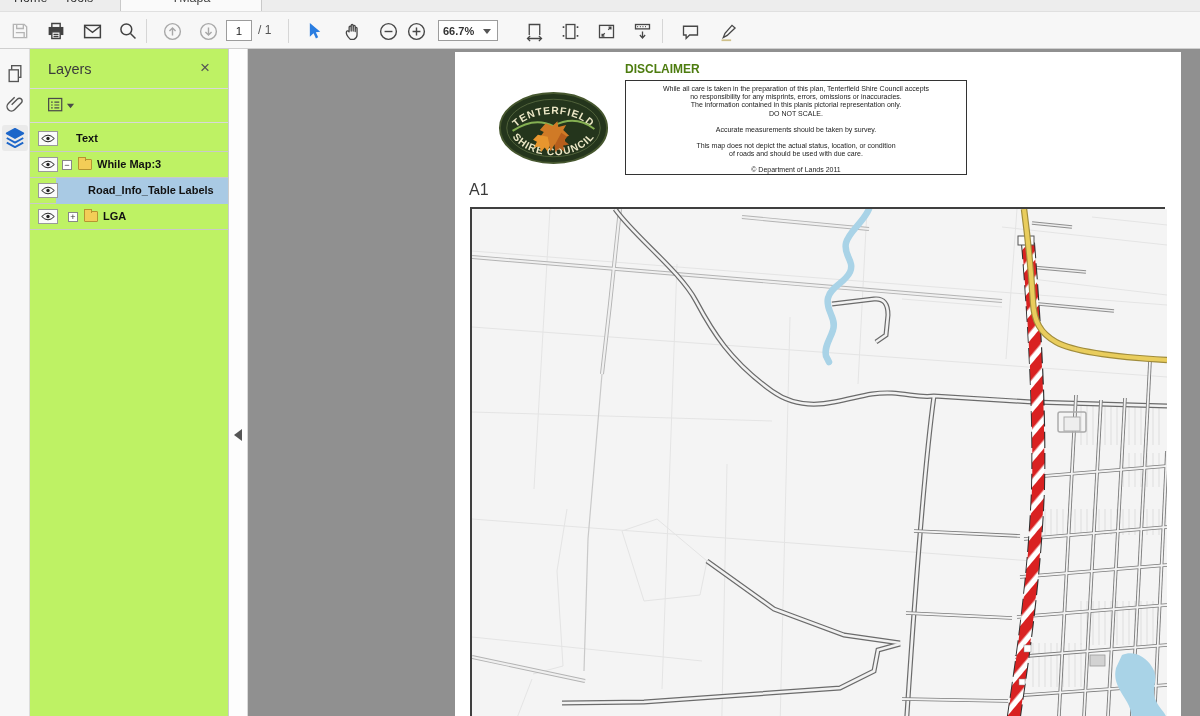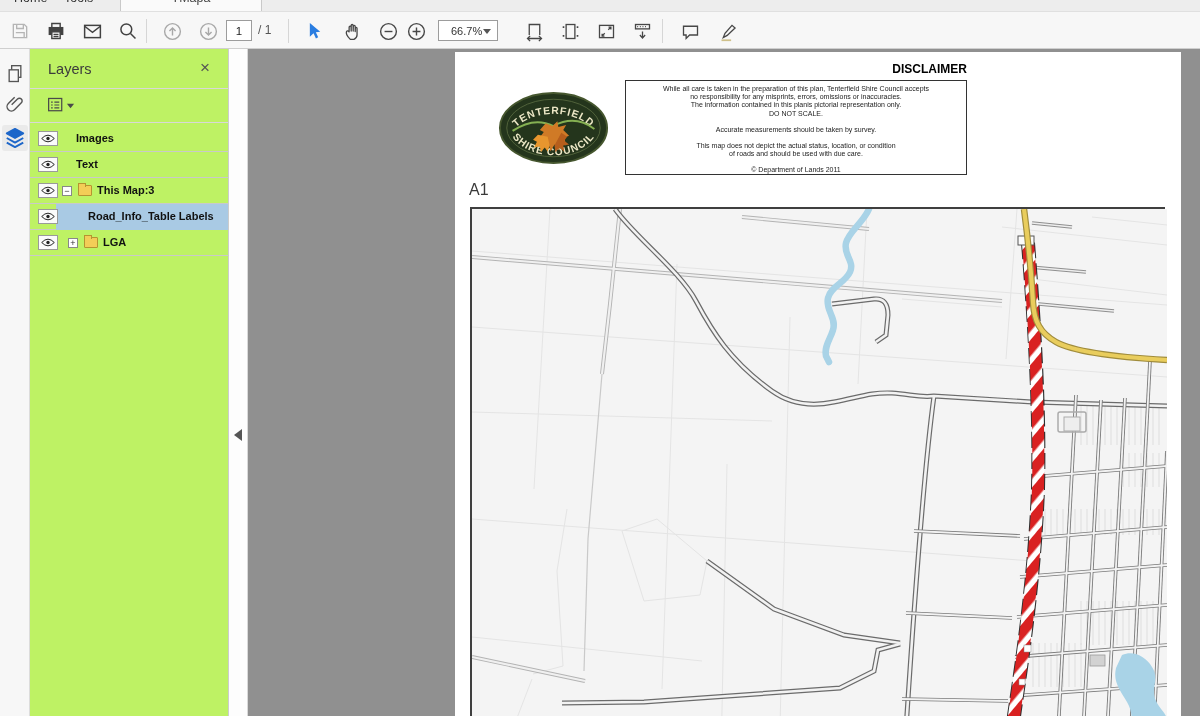--- a/index.html
+++ b/index.html
@@ -21,21 +21,21 @@
     background:#f7f7f7; border-bottom:1px solid #cfcfcf; }
   .tbtn { position:absolute; top:5px; width:28px; height:28px; display:flex;
     align-items:center; justify-content:center; border-radius:3px; }
   .vsep { position:absolute; top:7px; width:1px; height:24px; background:#d6d6d6; }
   .pagebox { position:absolute; left:226px; top:8px; width:26px; height:21px;
     border:1px solid #9c9c9c; background:#fff; font-size:11.5px; color:#222;
     display:flex; align-items:center; justify-content:center; }
   .pagecount { position:absolute; left:258px; top:11px; font-size:12px; color:#555; }
   .zoombox { position:absolute; left:438px; top:8px; width:60px; height:21px;
     border:1px solid #9c9c9c; background:#fff; font-size:11px; color:#333;
-    display:flex; align-items:center; padding-left:12px; }
+    display:flex; align-items:center; padding-left:4px;font-weight:bold; }
   .zoombox .caret { position:absolute; right:6px; top:8px; width:0; height:0;
     border-left:4px solid transparent; border-right:4px solid transparent;
     border-top:5px solid #555; }
 
   
   .rail { position:absolute; left:0; top:49px; width:30px; height:667px;
     background:#f7f7f7; border-right:1px solid #dcdcdc; }
   .rbtn { position:absolute; left:2px; width:26px; height:26px; display:flex;
     align-items:center; justify-content:center; border-radius:3px; }
   .rbtn.active { background:#eaeaea; }
@@ -75,22 +75,22 @@
     border-right:8px solid #555; }
 
   
   .docarea { position:absolute; left:248px; top:49px; width:952px; height:667px;
     background:#909090; overflow:hidden; }
   .page { position:absolute; left:207px; top:3px; width:726px; height:1000px;
     background:#ffffff; }
   .sheet-label { position:absolute; left:14px; top:129px; font-size:16px; color:#3a3a3a; }
   .logo-wrap { position:absolute; left:42px; top:38px; width:113px; height:76px; }
 
-  .disc-title { position:absolute; left:170px; top:10px; width:342px; text-align:right;
-    font-size:12px; font-weight:bold; color:#000000; }
+  .disc-title { position:absolute; left:170px; top:10px; width:342px; text-align:left;
+    font-size:12px; font-weight:bold; color:#4d7c0f; }
   .disc-box { position:absolute; left:170px; top:28px; width:342px; height:95px;
     border:1px solid #333; text-align:center; color:#222; font-size:7px; line-height:8.2px;
     padding-top:4px; }
   .disc-box p { margin-bottom:8px; }
 
   .mapframe { position:absolute; left:15px; top:155px; width:695px; height:600px;
     border:2px solid #3f3f3f; }
   .mapframe svg { display:block; }
 
   .icon { display:block; }
@@ -250,50 +250,41 @@
       </svg>
     <svg width="9" height="9" viewBox="0 0 10 10">
         <path d="M1,3 L5,8 L9,3 Z" fill="#4a4a4a"></path>
       </svg>
   </div>
   <div class="panel-hr" style="top:73px"></div>
 
   <div class="layer-list">
 
 
-    <div class="layer-row">
-      <div class="eye-btn">
-        <svg class="icon" width="14" height="9" viewBox="0 0 20 12">
-            <path d="M1,6 Q10,-3.5 19,6 Q10,15.5 1,6 Z" fill="none" stroke="#222" stroke-width="1.4"></path>
-            <circle cx="10" cy="6" r="2.4" fill="#222"></circle>
-          </svg>
-      </div>
-      <span class="layer-label" style="left:46px">Images</span>
-    </div>
 
     <div class="layer-row">
       <div class="eye-btn">
         <svg class="icon" width="14" height="9" viewBox="0 0 20 12">
             <path d="M1,6 Q10,-3.5 19,6 Q10,15.5 1,6 Z" fill="none" stroke="#222" stroke-width="1.4"></path>
             <circle cx="10" cy="6" r="2.4" fill="#222"></circle>
           </svg>
       </div>
       <span class="layer-label" style="left:46px">Text</span>
     </div>
 
     <div class="layer-row">
       <div class="eye-btn">
         <svg class="icon" width="14" height="9" viewBox="0 0 20 12">
             <path d="M1,6 Q10,-3.5 19,6 Q10,15.5 1,6 Z" fill="none" stroke="#222" stroke-width="1.4"></path>
             <circle cx="10" cy="6" r="2.4" fill="#222"></circle>
           </svg>
       </div>
       <span class="expander" style="left:32px">−</span>
       <span class="folder" style="left:48px"></span>
-      <span class="layer-label" style="left:67px">This Map:3</span>
+      <span class="layer-label" style="left:67px">While Map:3</span>
     </div>
 
     <div class="layer-row">
       <div class="sel-bg"></div>
       <div class="eye-btn">
         <svg class="icon" width="14" height="9" viewBox="0 0 20 12">
             <path d="M1,6 Q10,-3.5 19,6 Q10,15.5 1,6 Z" fill="none" stroke="#222" stroke-width="1.4"></path>
             <circle cx="10" cy="6" r="2.4" fill="#222"></circle>
           </svg>
       </div>

